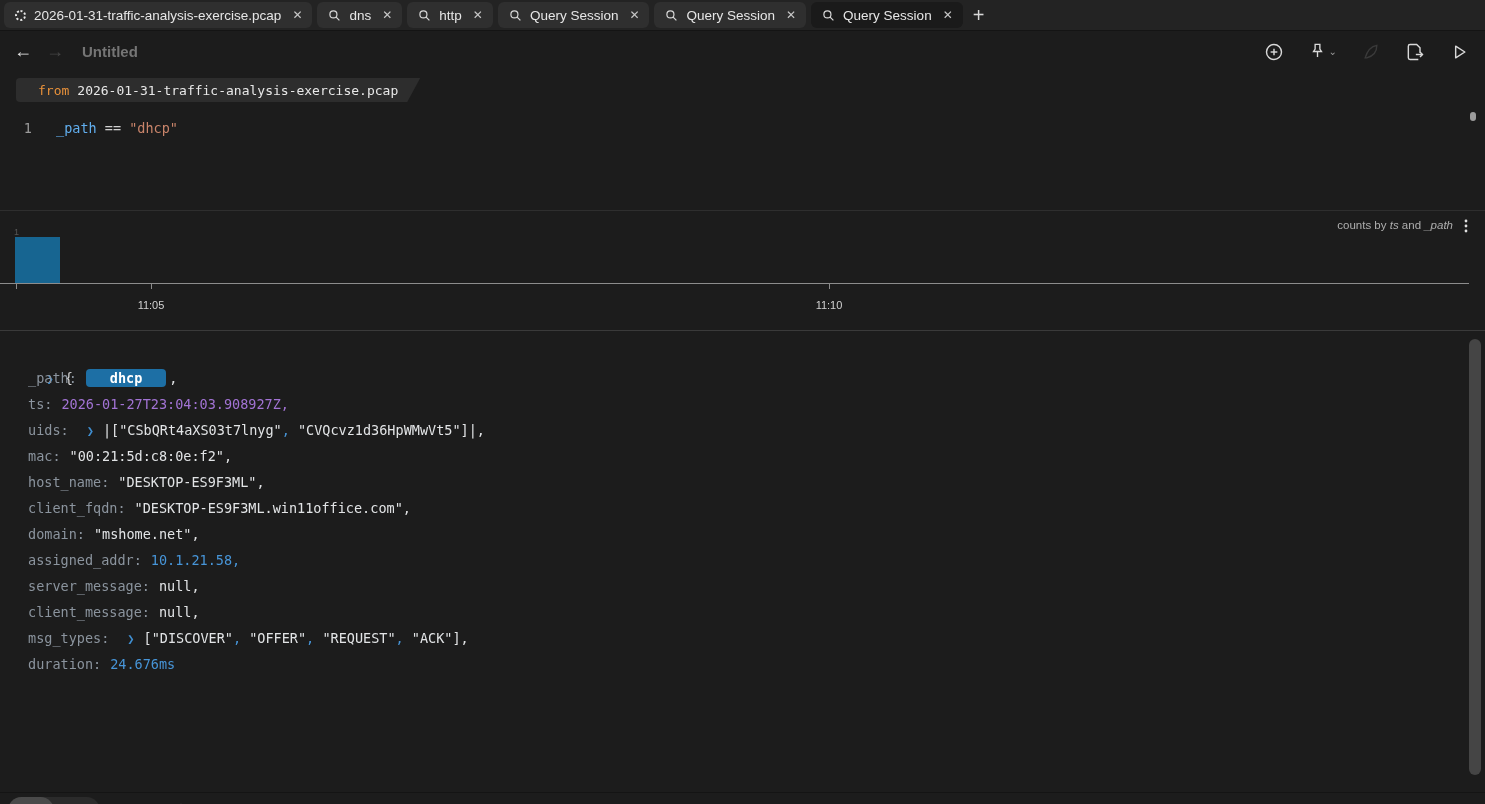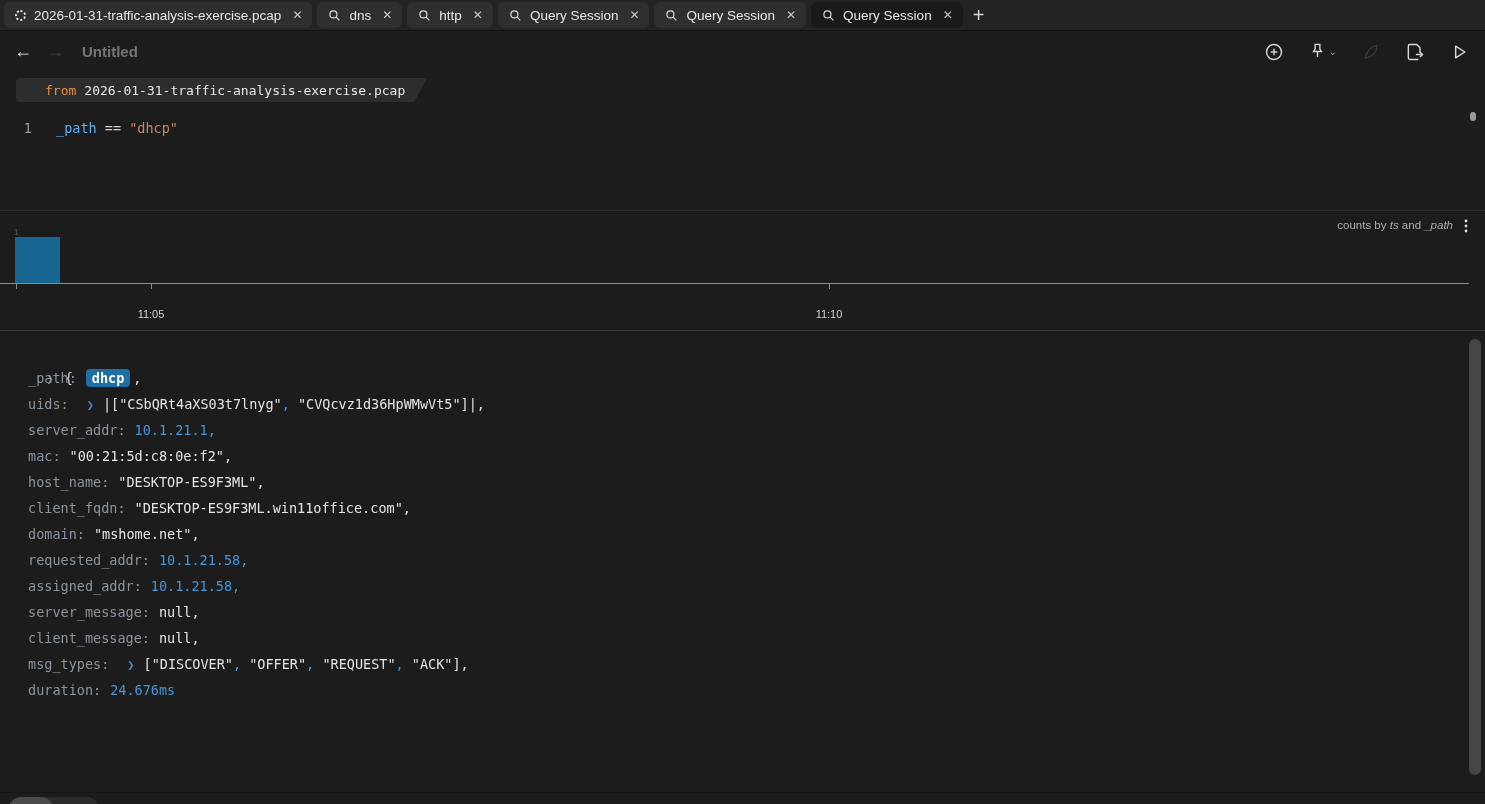--- a/index.html
+++ b/index.html
@@ -27,53 +27,53 @@
   .spacer { flex:1; }
   .tbicons { display:flex; align-items:center; gap:24px; }
   .tbicon { color:#d9d9d9; display:flex; align-items:center; }
   .tbicon.disabled { color:#3a3a3a; }
   .pingroup { display:flex; align-items:center; gap:2px; }
   .chev { color:#9a9a9a; font-size:10px; }
 
   
   .editor { height:138px; position:relative; }
   .pill { position:absolute; left:16px; top:6px; height:24px; background:#2d2d2d;
-          display:flex; align-items:center; font-size:13px; padding:0 22px 0 29px;
+          display:flex; align-items:center; font-size:13px; padding:0 22px 0 22px;
           border-radius:4px 0 0 4px;
           clip-path:polygon(0 0,100% 0,calc(100% - 13px) 100%,0 100%); }
   .pill .kw { color:#e8913a; margin-right:8px; }
   .pill .file { color:#e8e8e8; }
   .codeline { position:absolute; top:46px; left:0; right:20px; display:flex; font-size:13.5px; line-height:20px; }
   .lineno { width:32px; text-align:right; color:#9a9a9a; margin-right:24px; }
   .tok-field { color:#61aeee; }
   .tok-op { color:#d0d0d0; }
   .tok-str { color:#c9846a; }
   .mini-thumb { position:absolute; right:9px; top:40px; width:6px; height:9px; background:#9b9b9b; border-radius:3px; }
 
   
   .chart { height:121px; position:relative; border-top:1px solid #2e2e2e; border-bottom:1px solid #3a3a3a; }
   .chart-header { position:absolute; top:8px; right:32px; color:#aeaeae; font-size:11.5px; }
   .chart-header i { font-style:italic; }
   .kebab { position:absolute; top:7px; right:12px; color:#e0e0e0; display:flex; }
   .bar { position:absolute; left:15px; top:26px; width:45px; height:46px; background:#176591; }
   .ymax { position:absolute; left:14px; top:16px; font-size:9px; color:#565656; }
   .axis { position:absolute; left:0; right:16px; top:72px; border-top:1px solid #8c8c8c; }
   .tick { position:absolute; top:73px; width:1px; height:5px; background:#8c8c8c; }
-  .ticklabel { position:absolute; top:97px; transform:translateX(-50%); color:#d2d2d2; font-size:11px; }
+  .ticklabel { position:absolute; top:88px; transform:translateX(-50%); color:#d2d2d2; font-size:11px; }
 
   
   .results { height:461px; position:relative; font-family:"DejaVu Sans Mono","Liberation Mono",monospace;
              font-size:13.5px; padding:8px 0 0 14px; }
   .rrow { height:26px; line-height:26px; white-space:pre; }
   .rrow.field { padding-left:14px; }
   .dchev { color:#3f8ed0; margin-right:11px; font-size:12px; }
   .vchev { color:#3f8ed0; margin:0 9px; font-size:12px; }
   .brace { color:#d6d6d6; }
   .rkey { color:#8b949e; margin-right:9px; }
-  .s-badge { background:#1d6fa5; color:#ffffff; font-weight:bold; padding:1px 6px; border-radius:4px; margin-right:3px; }
+  .s-badge { background:#1d6fa5; color:#ffffff; font-weight:bold; padding:1px 24px; border-radius:4px; margin-right:3px; }
   .s-white { color:#e2e4e6; }
   .s-blue { color:#4795d8; }
   .s-purple { color:#a273d4; }
   .scroll-thumb { position:absolute; right:4px; top:8px; width:12px; height:436px; background:#454545; border-radius:6px; }
 
   
   .statusbar { height:36px; border-top:1px solid #141414; display:flex; align-items:center; padding:0 16px 0 8px; }
   .segctl { background:#2b2b2b; border-radius:14px; display:flex; height:27px; align-items:center; }
   .seg { width:46px; height:27px; display:flex; align-items:center; justify-content:center; color:#e0e0e0; }
   .seg.active { background:#4a4a4a; border-radius:14px; }
@@ -221,27 +221,26 @@
   <span class="ticklabel" style="left:151px">11:05</span>
   <span class="ticklabel" style="left:829px">11:10</span>
 </div>
 
 <div class="results">
   <div class="rrow">
     <span class="dchev">❯</span><span class="brace">{</span>
   </div>
   <div id="record-fields">
       <div class="rrow field"><span class="rkey">_path:</span><span class="s-badge">dhcp</span><span class="s-white">,</span></div>
+      <div class="rrow field"><span class="rkey">ts:</span><span class="s-purple">2026-01-27T23:04:03.908927Z,</span></div>
       <div class="rrow field"><span class="rkey">uids:</span><span class="vchev">❯</span><span class="s-white">|[</span><span class="s-white">"CSbQRt4aXS03t7lnyg"</span><span class="s-blue">, </span><span class="s-white">"CVQcvz1d36HpWMwVt5"</span><span class="s-white">]|,</span></div>
-      <div class="rrow field"><span class="rkey">server_addr:</span><span class="s-blue">10.1.21.1,</span></div>
       <div class="rrow field"><span class="rkey">mac:</span><span class="s-white">"00:21:5d:c8:0e:f2",</span></div>
       <div class="rrow field"><span class="rkey">host_name:</span><span class="s-white">"DESKTOP-ES9F3ML",</span></div>
       <div class="rrow field"><span class="rkey">client_fqdn:</span><span class="s-white">"DESKTOP-ES9F3ML.win11office.com",</span></div>
       <div class="rrow field"><span class="rkey">domain:</span><span class="s-white">"mshome.net",</span></div>
-      <div class="rrow field"><span class="rkey">requested_addr:</span><span class="s-blue">10.1.21.58,</span></div>
       <div class="rrow field"><span class="rkey">assigned_addr:</span><span class="s-blue">10.1.21.58,</span></div>
       <div class="rrow field"><span class="rkey">server_message:</span><span class="s-white">null,</span></div>
       <div class="rrow field"><span class="rkey">client_message:</span><span class="s-white">null,</span></div>
       <div class="rrow field"><span class="rkey">msg_types:</span><span class="vchev">❯</span><span class="s-white">[</span><span class="s-white">"DISCOVER"</span><span class="s-blue">, </span><span class="s-white">"OFFER"</span><span class="s-blue">, </span><span class="s-white">"REQUEST"</span><span class="s-blue">, </span><span class="s-white">"ACK"</span><span class="s-white">],</span></div>
       <div class="rrow field"><span class="rkey">duration:</span><span class="s-blue">24.676ms</span></div>
     </div>
   <div class="scroll-thumb"></div>
 </div>
 
 <div class="statusbar">

